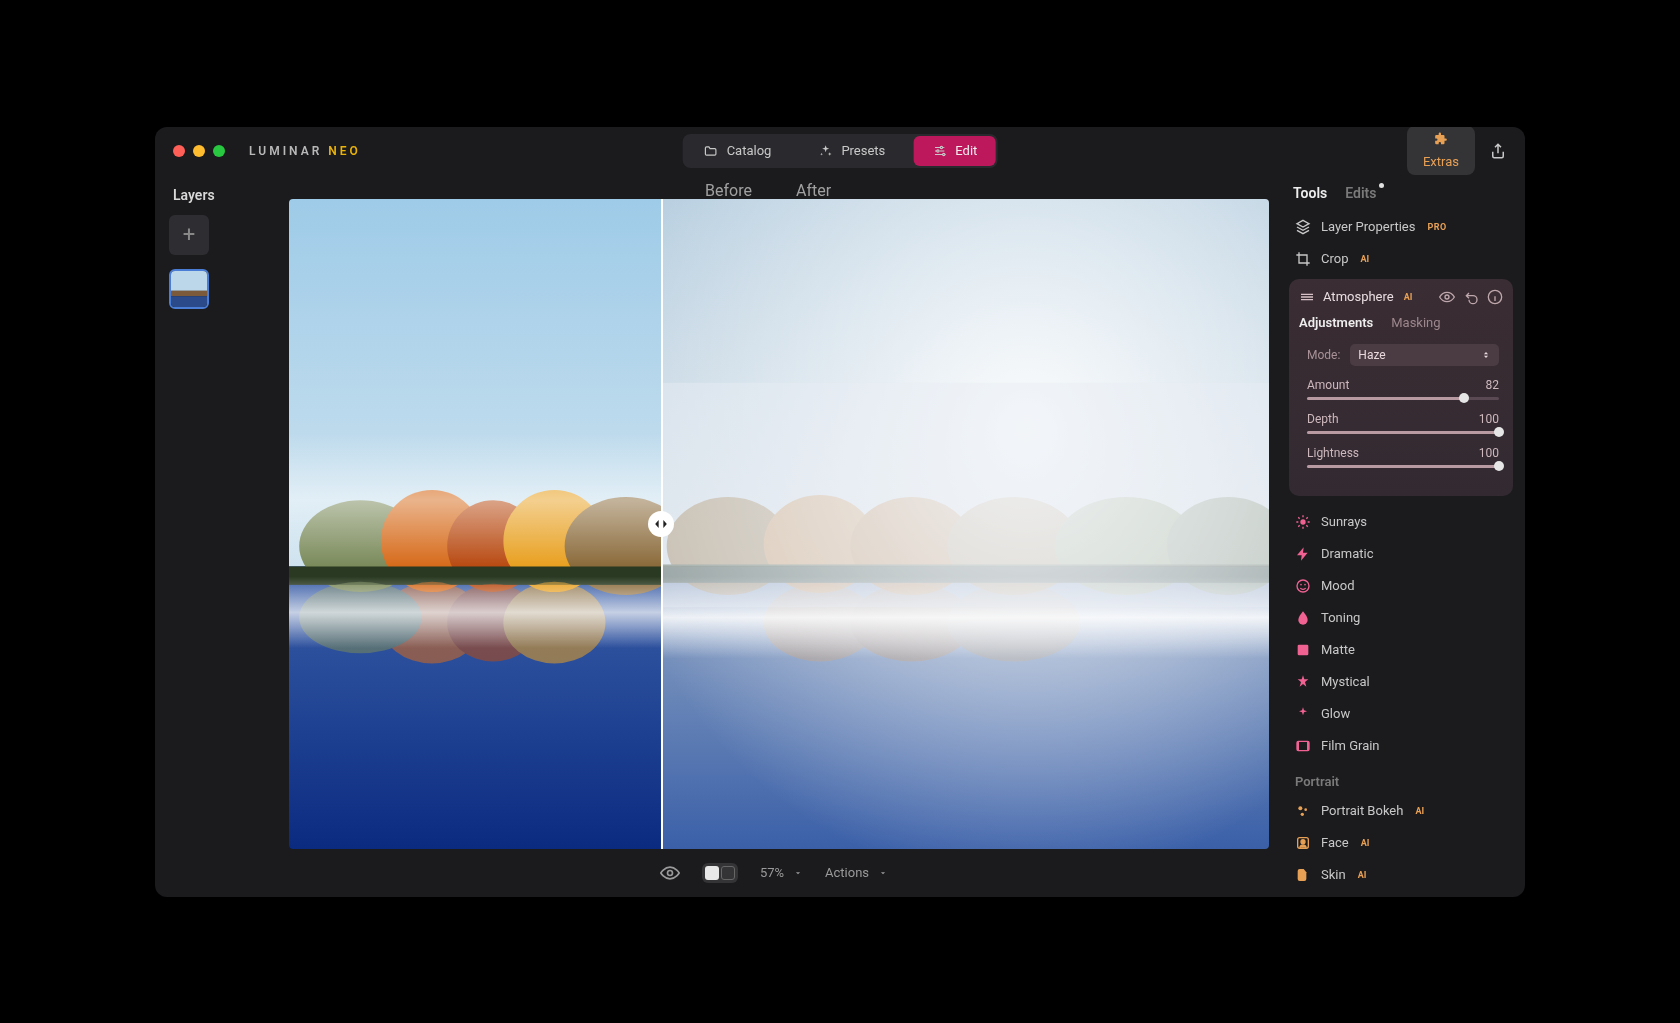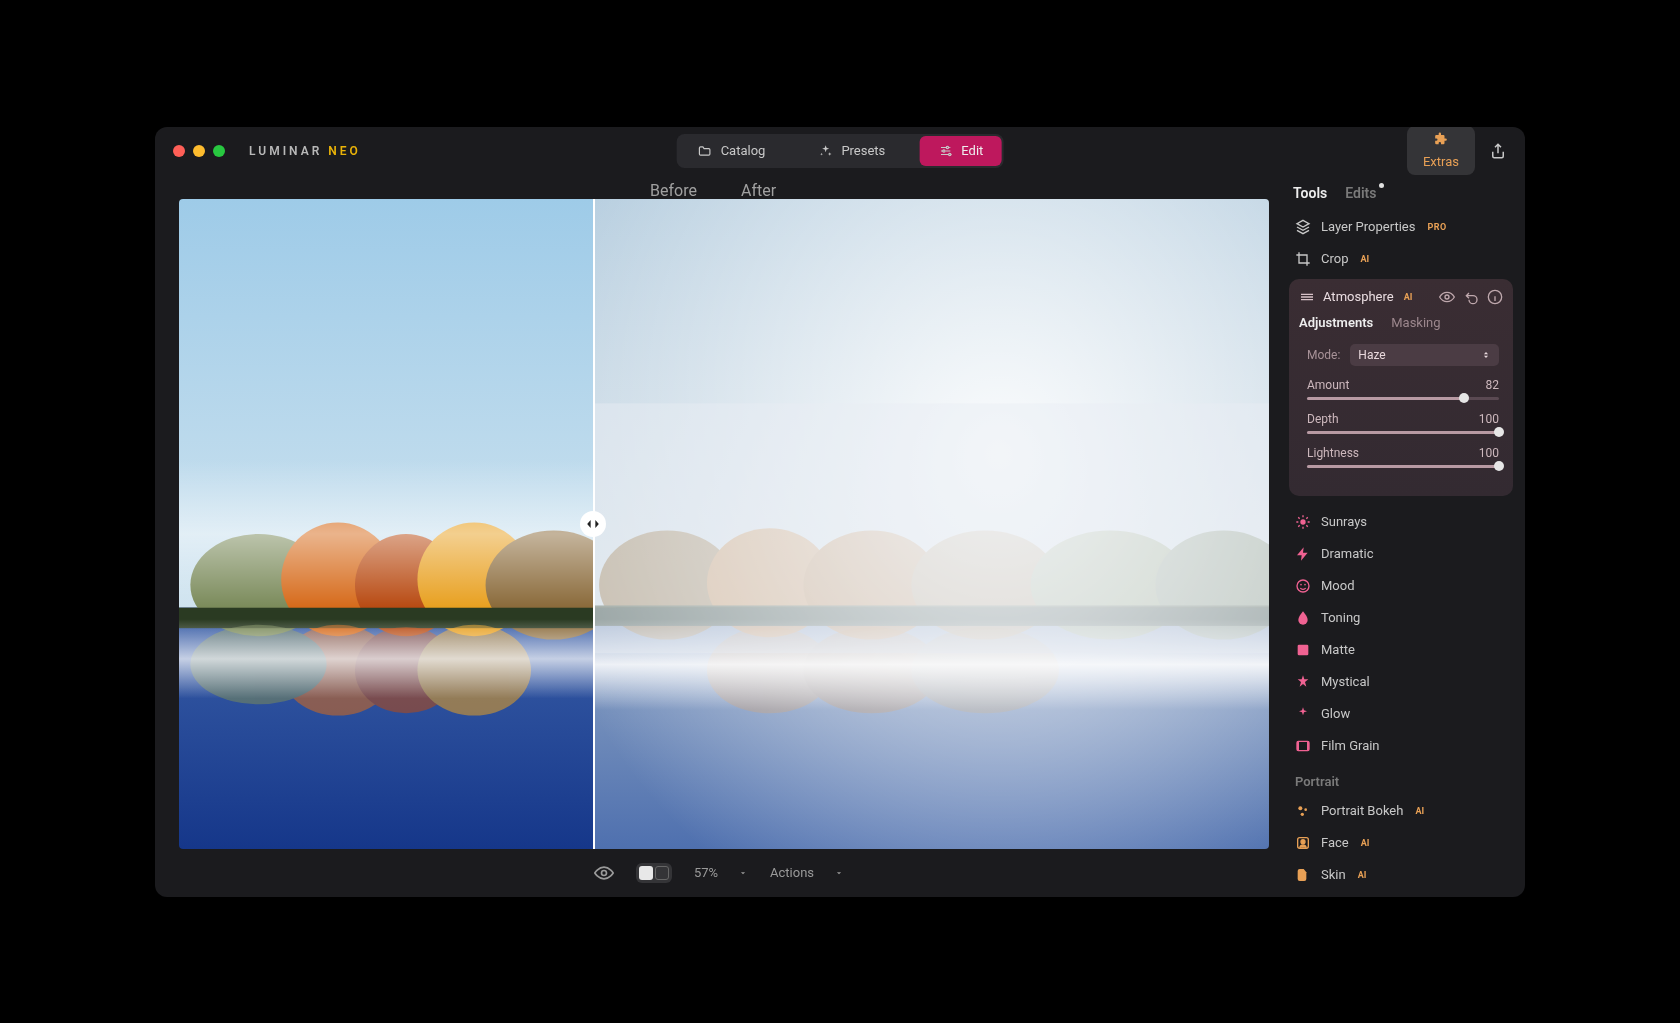--- a/index.html
+++ b/index.html
@@ -4,42 +4,42 @@
 <style>
 * { margin:0; padding:0; box-sizing:border-box; font-family:-apple-system,BlinkMacSystemFont,"Segoe UI",Roboto,sans-serif; }
 body { background:#000; width:1680px; height:1023px; display:flex; align-items:center; justify-content:center; }
 .window { width:1370px; height:770px; background:#1b1b1e; border-radius:12px; overflow:hidden; display:flex; flex-direction:column; position:relative; box-shadow:0 20px 60px rgba(0,0,0,.6); }
 .titlebar { height:48px; display:flex; align-items:center; padding:0 18px; gap:14px; }
 .traffic { display:flex; gap:8px; }
 .tl { width:12px; height:12px; border-radius:50%; }
 .tl.r{background:#ff5f57}.tl.y{background:#febc2e}.tl.g{background:#28c840}
 .brand { margin-left:10px; letter-spacing:3px; font-size:12px; font-weight:600; }
 .brand .l1{color:#b8b8b8}.brand .l2{color:#eab308}
-.top-tabs { position:absolute; left:50%; transform:translateX(-50%); display:flex; gap:16px; background:#2a2a2e; border-radius:8px; padding:2px; }
+.top-tabs { position:absolute; left:50%; transform:translateX(-50%); display:flex; gap:10px; background:#2a2a2e; border-radius:8px; padding:2px; }
 .top-tab { display:flex; align-items:center; gap:8px; padding:7px 18px; border-radius:6px; color:#c8c8c8; font-size:13px; cursor:pointer; }
 .top-tab.active { background:#be185d; color:#eee; }
 .top-right { margin-left:auto; display:flex; align-items:center; gap:14px; }
 .extras-btn { display:flex; align-items:center; gap:8px; background:#343437; padding:6px 16px; border-radius:8px; color:#e8a055; font-size:13px; cursor:pointer;flex-direction:column; }
 .share-ic{ color:#c8c8c8; cursor:pointer; }
 .body { flex:1; display:flex; overflow:hidden; }
 .layers-col { width:110px; padding:12px 0 0 14px; }
 .layers-title { color:#d8d8d8; font-size:14px; font-weight:600; margin-bottom:12px; margin-left:4px; }
 .add-layer { width:40px; height:40px; background:#2e2e32; border-radius:6px; display:flex; align-items:center; justify-content:center; color:#888; font-size:22px; cursor:pointer; margin-left:0; margin-bottom:14px; }
 .layer-thumb { width:40px; height:40px; border-radius:6px; border:2px solid #4a7dd6; overflow:hidden; cursor:pointer; }
 .layer-thumb svg{width:100%;height:100%;display:block}
 .canvas-col { flex:1; display:flex; flex-direction:column; position:relative; }
 .ba-labels { display:flex; justify-content:center; gap:40px; color:#a0a0a0; font-size:16px; padding:6px 0; position:relative; height:24px; }
 .ba-before{position:absolute; right:calc(50% + 22px);}
 .ba-after{position:absolute; left:calc(50% + 22px);}
 .viewport { flex:1; margin:0 14px 0 24px; border-radius:4px; overflow:hidden; position:relative; background:#101214; }
 .photo { position:absolute; inset:0; }
 .divider-line{ position:absolute; top:0; bottom:0; left:38%; width:2px; background:#fff; }
 .divider-handle{ position:absolute; top:50%; left:38%; transform:translate(-50%,-50%); width:26px; height:26px; border-radius:50%; background:#fff; display:flex; align-items:center; justify-content:center; color:#222; cursor:ew-resize; }
 .bottom-bar { height:48px; display:flex; align-items:center; justify-content:center; gap:22px; color:#9a9a9a; font-size:13px; }
-.bb-item{display:flex;align-items:center;gap:20px;cursor:pointer}
+.bb-item{display:flex;align-items:center;gap:9px;cursor:pointer}
 .compare-toggle{background:#343437;border-radius:6px;padding:3px;display:flex;gap:2px}
 .compare-toggle span{width:14px;height:14px;border-radius:3px}
 .compare-toggle .on{background:#e8e8e8}.compare-toggle .off{background:transparent;border:1px solid #666}
 .right-col { width:242px; padding:10px 12px 10px 6px; overflow-y:auto; color:#c8c8c8; font-size:13px; }
 .r-tabs { display:flex; gap:18px; margin-bottom:10px; padding-left:4px; position:relative;}
 .r-tab { cursor:pointer; font-weight:600; color:#7a7a7a; font-size:14px;}
 .r-tab.active{color:#eee}
 .edits-dot{position:absolute;top:-2px;width:5px;height:5px;border-radius:50%;background:#e0e0e0}
 .tool-row { display:flex; align-items:center; gap:10px; padding:8px 6px; border-radius:6px; cursor:pointer; }
 .tool-ic { width:16px; height:16px; display:flex; align-items:center; justify-content:center; color:#c8c8c8; flex:none;}
@@ -124,20 +124,33 @@
       </div>
       <span class="share-ic">
           <svg width="18" height="18" viewBox="0 0 24 24" fill="none" stroke="currentColor" stroke-width="2">
             <path d="M12 3v12M8 7l4-4 4 4M5 13v6a2 2 0 0 0 2 2h10a2 2 0 0 0 2-2v-6"></path>
           </svg>
         </span>
     </div>
   </div>
 
   <div class="body">
+    <div class="layers-col">
+      <div class="layers-title">Layers</div>
+      <div class="add-layer">
+        <span>+</span>
+      </div>
+      <div class="layer-thumb">
+        <svg viewBox="0 0 40 40" preserveAspectRatio="none">
+          <rect width="40" height="22" fill="#bcd6ea"></rect>
+          <rect y="22" width="40" height="6" fill="#7a5a3a"></rect>
+          <rect y="28" width="40" height="12" fill="#2a4a8a"></rect>
+        </svg>
+      </div>
+    </div>
 
     <div class="canvas-col">
       <div class="ba-labels">
         <span class="ba-before">Before</span>
         <span class="ba-after">After</span>
       </div>
       <div class="viewport">
         <svg class="photo" viewBox="0 0 960 640" preserveAspectRatio="xMidYMid slice">
           <defs>
             <linearGradient id="skyL" x1="0" y1="0" x2="0" y2="1">

